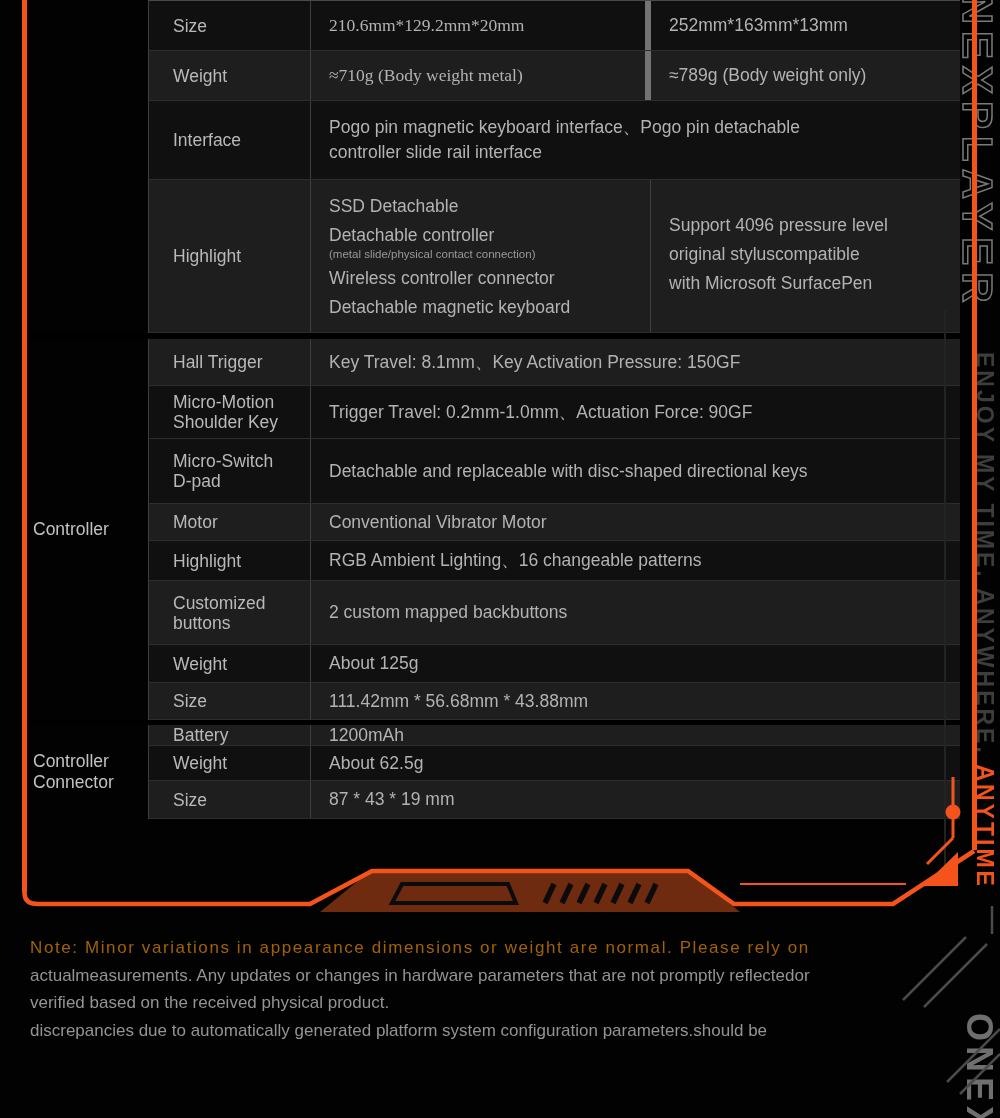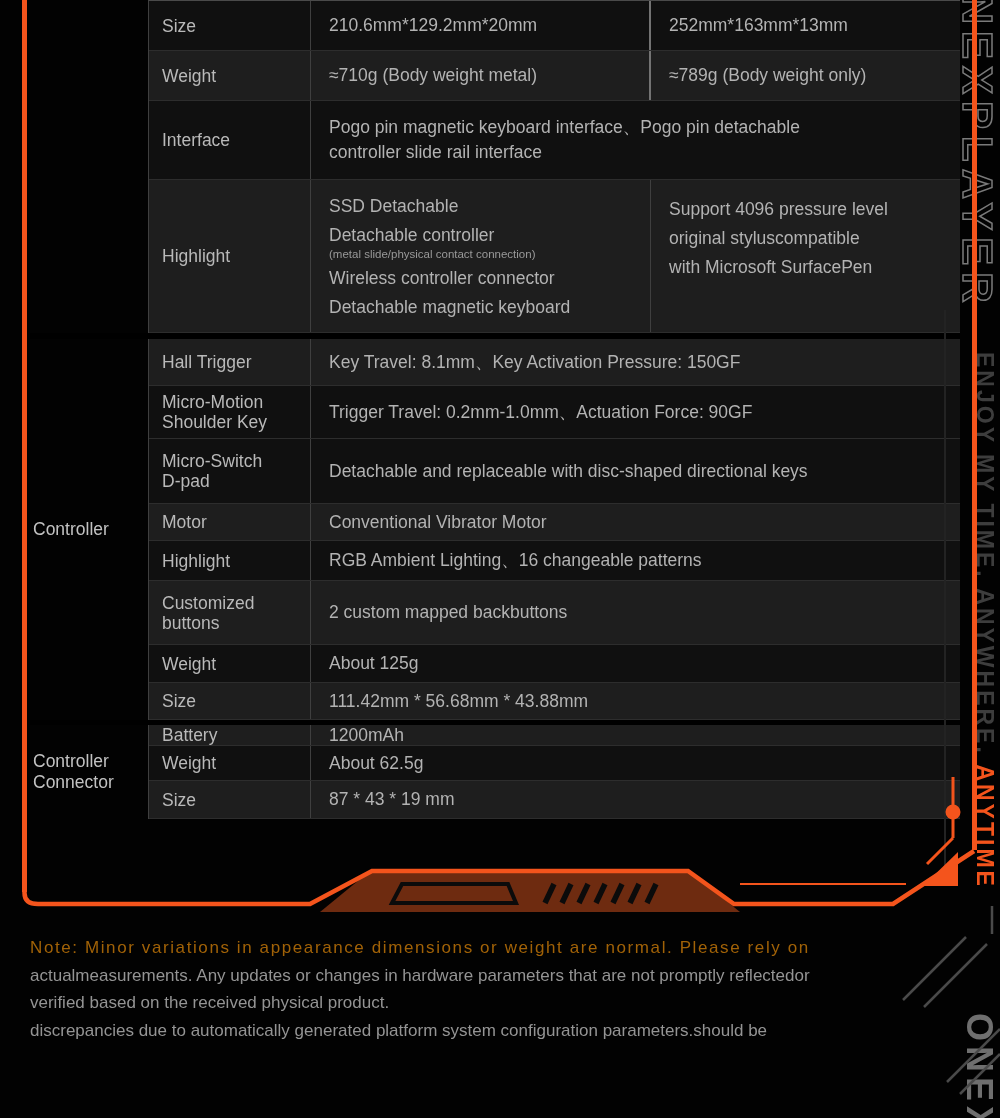--- a/index.html
+++ b/index.html
@@ -11,32 +11,32 @@
   
   .table{position:absolute;left:30px;top:0;width:930px;z-index:1;}
   .group{display:flex;}
   .glabel{width:118px;flex:0 0 118px;display:flex;align-items:center;padding-left:3px;
           color:#c2c2c2;font-size:17.5px;line-height:21px;white-space:pre-line;box-sizing:border-box;}
   .rows{flex:1;border-left:1px solid #3f3f3f;}
   .g1 .rows{border-top:1px solid #4a4a4a;}
   .row{display:flex;border-bottom:1px solid #2d2d2d;box-sizing:border-box;}
   .dark{background:#101010;}
   .light{background:#1e1e1e;}
-  .c-label{flex:0 0 162px;box-sizing:border-box;padding-left:13px;display:flex;align-items:center;
+  .c-label{flex:0 0 162px;box-sizing:border-box;padding-left:24px;display:flex;align-items:center;
            color:#b9b9b9;font-size:17.5px;line-height:20px;white-space:pre-line;border-right:1px solid #3f3f3f;}
   .c-val{flex:1;display:flex;align-items:center;padding-left:18px;color:#b3b3b3;
          font-size:17.5px;line-height:25px;white-space:pre-line;}
-  .w340{flex:0 0 340px;box-sizing:border-box;border-right:2px solid #737373;}
+  .w340{flex:0 0 340px;box-sizing:border-box;border-right:6px solid #737373;font-family:Liberation Serif, serif;}
   .hl-left{flex:0 0 340px;box-sizing:border-box;border-right:1px solid #3f3f3f;
            display:flex;flex-direction:column;align-items:flex-start;justify-content:center;
            padding:8px 12px 8px 18px;color:#b3b3b3;font-size:17.5px;}
   .hl-left .ln{line-height:24px;margin-top:5px;}
   .hl-left .ln.first{margin-top:0;}
   .hl-left .sub{font-size:11.5px;color:#999;line-height:13px;margin-top:1px;}
-  .hl-right{align-items:flex-start;padding-top:15px;line-height:29px;}
+  .hl-right{align-items:flex-start;padding-top:31px;line-height:29px;}
   .ggap6{height:6px;background:#000;}
   .ggap5{height:5px;background:#000;}
   
   .note{position:absolute;left:30px;top:934px;z-index:6;color:#949494;font-size:17px;}
   .note div{line-height:27.5px;white-space:nowrap;}
   .note .n1{letter-spacing:1.6px;color:#a16207;}
   
   .brand-top{position:absolute;left:1001px;top:-46px;transform:rotate(90deg);transform-origin:0 0;
              font-size:42px;font-weight:bold;letter-spacing:7px;white-space:nowrap;z-index:4;
              color:transparent;-webkit-text-stroke:1.5px #7a7a7a;}

